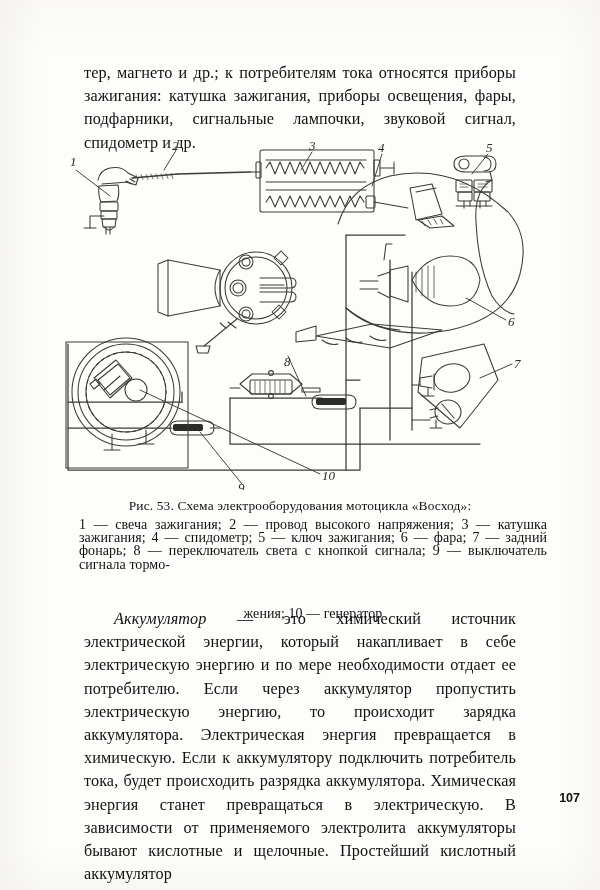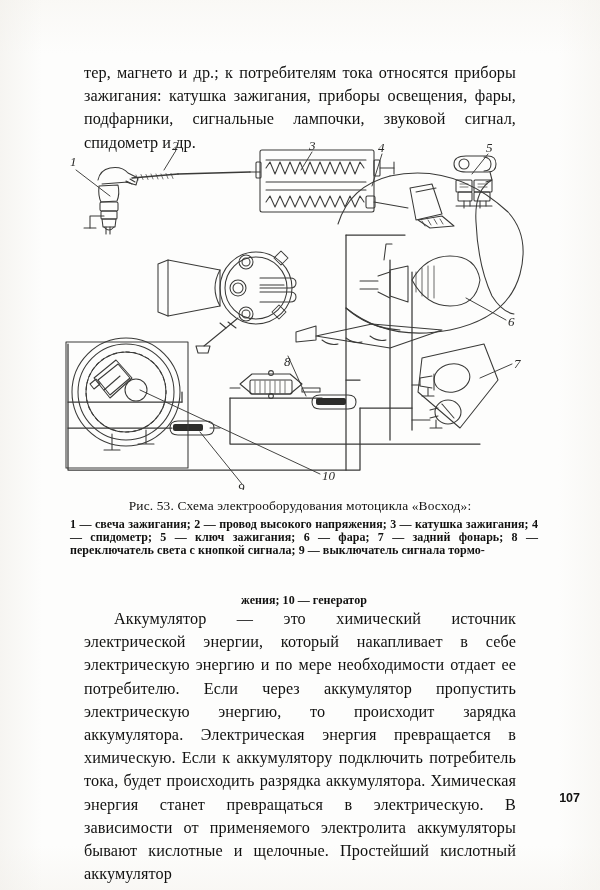--- a/index.html
+++ b/index.html
@@ -35,21 +35,21 @@
     text-align: justify;
     text-justify: inter-word;
     font-size: 16.2px;
     line-height: 23.2px;
     letter-spacing: 0.1px;
   }
   .textblock.top { top: 46px; }
   .textblock.bottom { top: 592px; }
   .textblock p { margin: 16px; }
   .textblock p.indent { text-indent: 30px; }
-  .textblock .italic-term { }
+  .textblock .italic-term { font-style: italic; }
 
   
   .figure {
     position: absolute;
     left: 60px;
     top: 140px;
     width: 486px;
     height: 350px;
   }
   .figure svg { display: block; }
@@ -60,29 +60,28 @@
     left: 68px;
     top: 497px;
     width: 464px;
     text-align: center;
     font-size: 13.4px;
     line-height: 17px;
     letter-spacing: 0.15px;
   }
   .legend {
     position: absolute;
-    left: 70px;
+    left: 79px;
     top: 518px;
     width: 468px;
-    font-size: 12px;
+    font-size: 14px;
     line-height: 13.2px;
     text-align: justify;
     text-justify: inter-word;
     letter-spacing: 0.05px;
-    font-weight: bold;
   }
   .legend .last-line {
     display: block;
     text-align: center;
     margin-top: 36px;
   }
 
   .page-number {
     position: absolute;
     left: 0;

